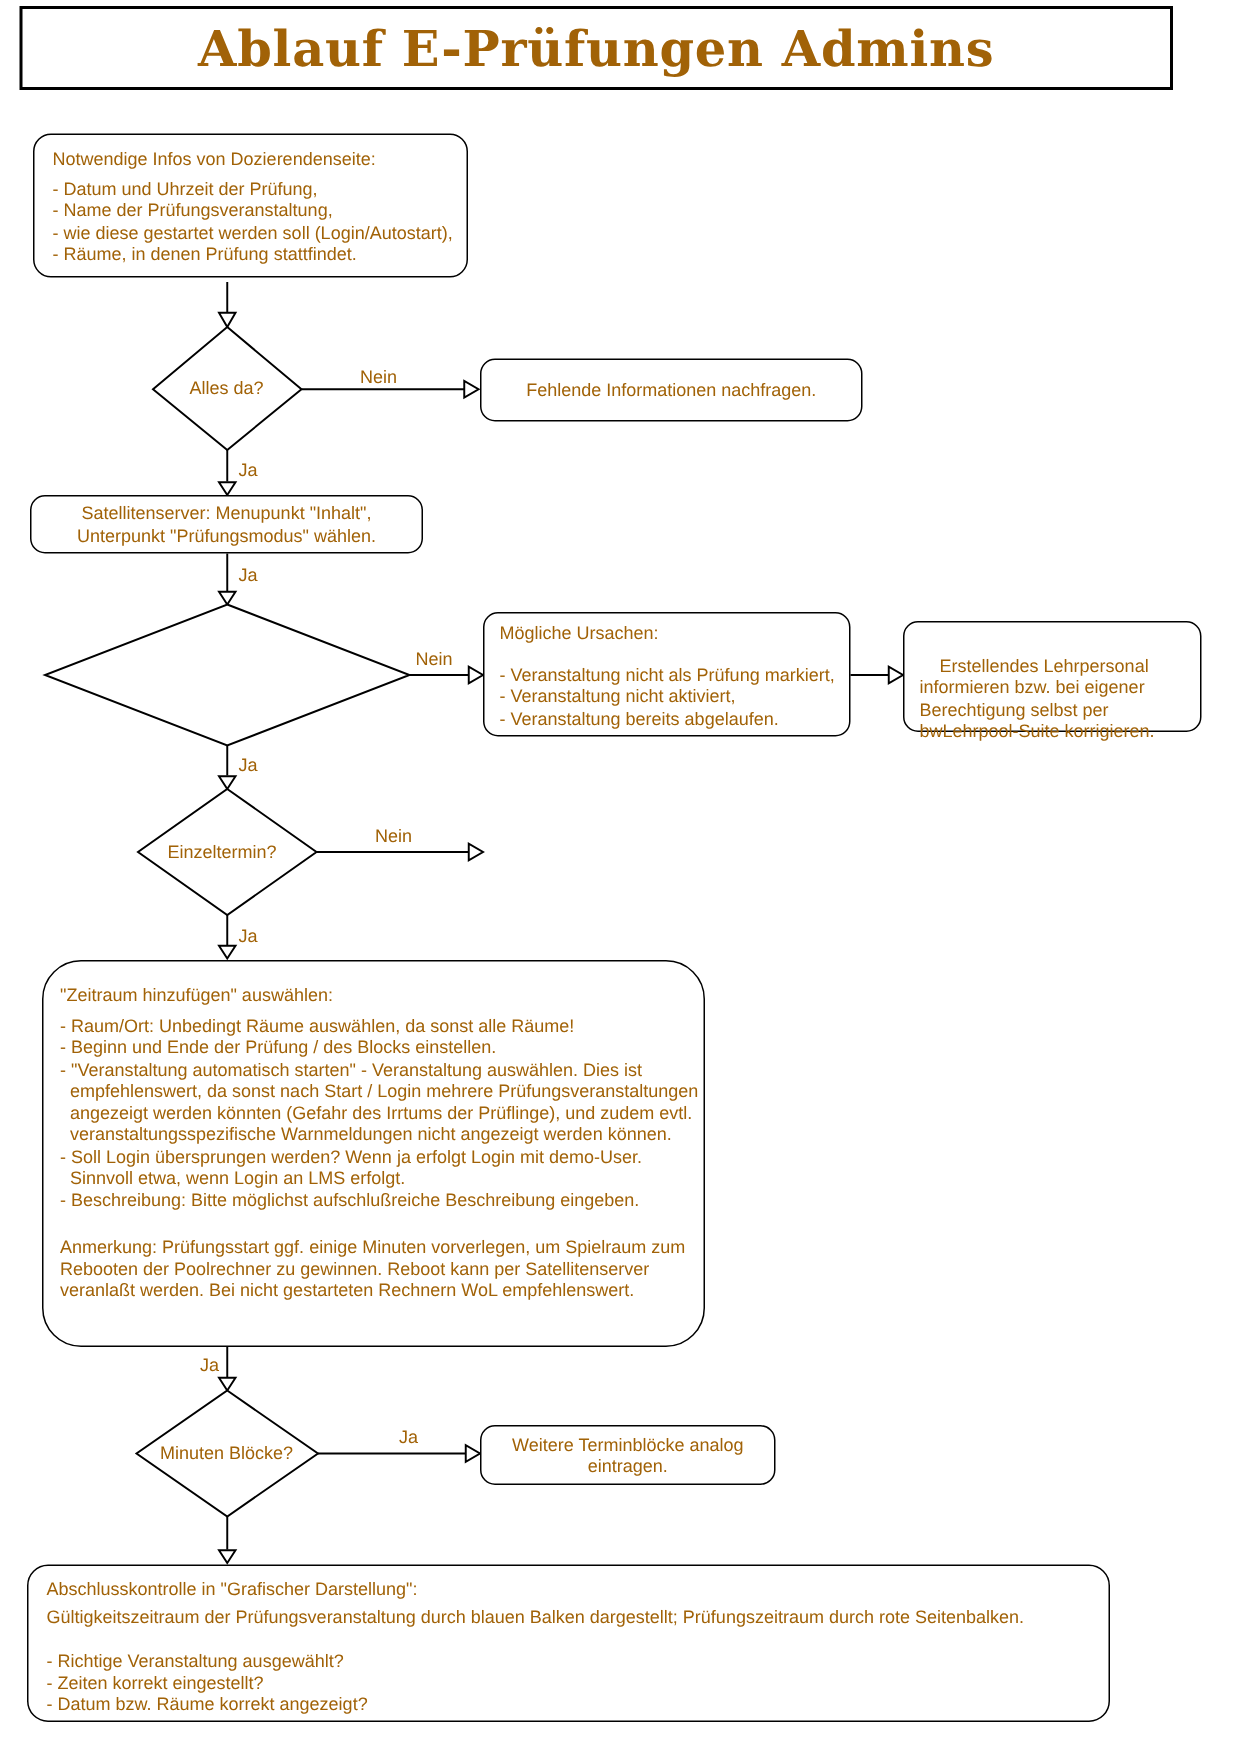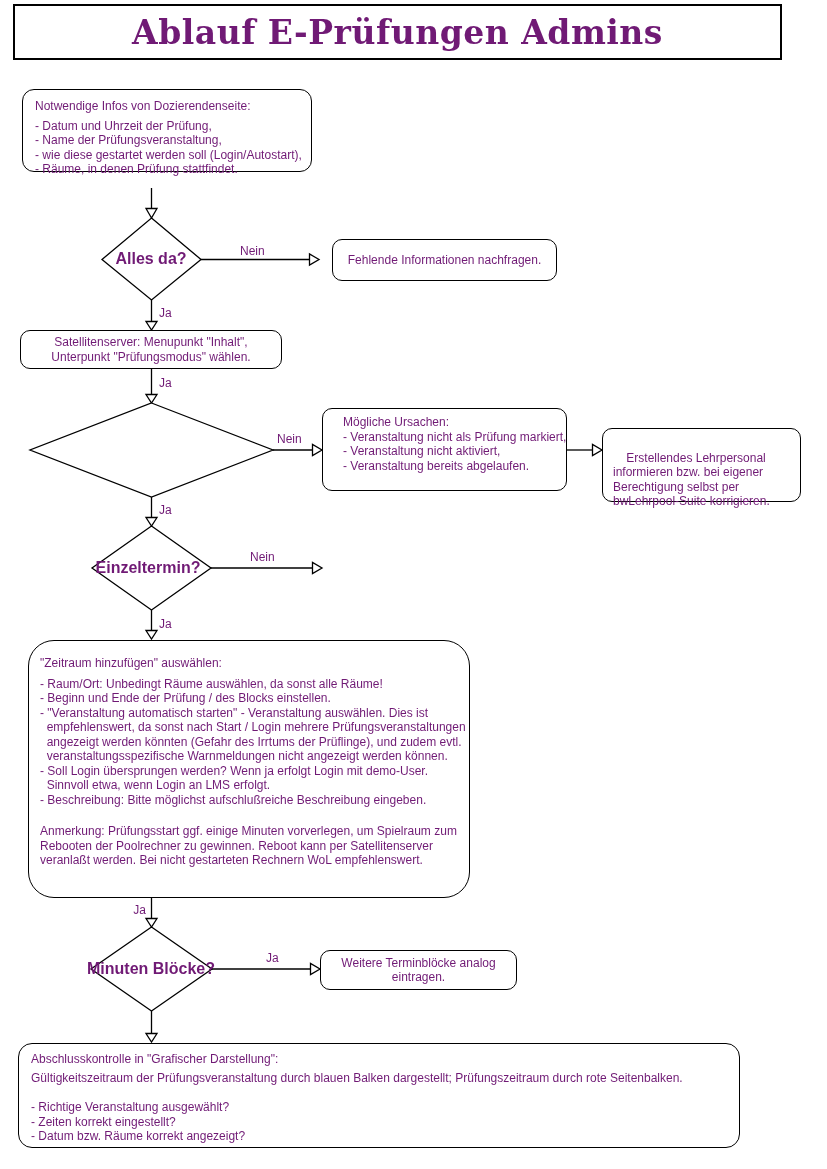--- a/index.html
+++ b/index.html
@@ -1,38 +1,38 @@
 <!DOCTYPE html>
 <html><head>
 <meta charset="utf-8">
 <style>
   html,body{margin:0;padding:0;background:#ffffff;}
   #canvas{
     position:relative;width:827px;height:1169px;background:#fff;
-    font-family:"Liberation Sans",sans-serif;color:#701a75;overflow:hidden;
+    font-family:"Liberation Sans",sans-serif;color:#a16207;overflow:hidden;
   }
   svg.layer{position:absolute;left:0;top:0;}
   .titlebox{
     position:absolute;left:13px;top:4px;width:769px;height:56px;
     border:2px solid #000;display:flex;align-items:center;justify-content:center;
     box-sizing:border-box;background:#fff;
   }
   .titlebox h1{
     margin:0;font-family:"DejaVu Serif",serif;font-weight:600;
     font-size:33px;letter-spacing:.5px;
   }
   .box{
     position:absolute;border:1.3px solid #000;border-radius:10px;background:#fff;
     box-sizing:border-box;font-size:12px;line-height:14.5px;
   }
   .center{display:flex;align-items:center;justify-content:center;text-align:center;}
   .pre{white-space:pre;}
   .dtext{
     position:absolute;transform:translate(-50%,-50%);text-align:left;
-    font-size:16px;line-height:14.5px;white-space:pre;font-weight:bold;
+    font-size:12px;line-height:14.5px;white-space:pre;
   }
   .elabel{position:absolute;font-size:12px;line-height:14px;}
   .hdr{margin:0 0 5px 0;}
 </style>
 </head>
 <body>
 
 <div id="canvas">
 
   <svg class="layer" width="827" height="1169" viewBox="0 0 827 1169" fill="none" stroke="#000" stroke-width="1.3">
@@ -79,54 +79,54 @@
     <polygon points="310.5,963.5 310.5,974.5 320,969" fill="#fff"></polygon>
 
     <line x1="151.5" y1="1011" x2="151.5" y2="1033"></line>
     <polygon points="146,1033.5 157,1033.5 151.5,1042" fill="#fff"></polygon>
   </svg>
 
   <div class="titlebox">
     <h1>Ablauf E-Prüfungen Admins</h1>
   </div>
 
-  <div class="box" style="left:22px;top:89px;width:290px;height:83px;border-radius:12px;padding:9px 6px 8px 12px;">
+  <div class="box" style="left:22px;top:89px;width:290px;height:96px;border-radius:12px;padding:9px 6px 8px 12px;">
     <div class="hdr">Notwendige Infos von Dozierendenseite:</div>
     <div class="pre">- Datum und Uhrzeit der Prüfung,
 - Name der Prüfungsveranstaltung,
 - wie diese gestartet werden soll (Login/Autostart),
 - Räume, in denen Prüfung stattfindet.</div>
   </div>
 
   <div class="dtext" style="left:151px;top:259px;">Alles da?</div>
   <div class="elabel" style="left:240px;top:244px;">Nein</div>
 
-  <div class="box center" style="left:332px;top:239px;width:225px;height:42px;">
+  <div class="box center" style="left:320px;top:239px;width:255px;height:42px;">
     <span>Fehlende Informationen nachfragen.</span>
   </div>
 
   <div class="elabel" style="left:159px;top:306px;">Ja</div>
 
   <div class="box center pre" style="left:20px;top:330px;width:262px;height:39px;">
     <span class="pre" style="text-align:center;">Satellitenserver: Menupunkt "Inhalt",
 Unterpunkt "Prüfungsmodus" wählen.</span>
   </div>
 
   <div class="elabel" style="left:159px;top:376px;">Ja</div>
 
   <div class="elabel" style="left:277px;top:432px;">Nein</div>
 
-  <div class="box" style="left:322px;top:408px;width:245px;height:83px;padding:6px 20px;">
+  <div class="box" style="left:322px;top:408px;width:245px;height:83px;padding:6px 10px;">
     <div>Mögliche Ursachen:</div>
-    <div class="pre" style="">- Veranstaltung nicht als Prüfung markiert,
+    <div class="pre" style="margin-top:13px;">- Veranstaltung nicht als Prüfung markiert,
 - Veranstaltung nicht aktiviert,
 - Veranstaltung bereits abgelaufen.</div>
   </div>
 
-  <div class="box pre" style="left:602px;top:428px;width:199px;height:74px;padding:7px 10px;">
+  <div class="box pre" style="left:602px;top:414px;width:199px;height:74px;padding:7px 10px;">
     <span class="pre">Erstellendes Lehrpersonal
 informieren bzw. bei eigener
 Berechtigung selbst per
 bwLehrpool-Suite korrigieren.</span>
   </div>
 
   <div class="elabel" style="left:159px;top:503px;">Ja</div>
 
   <div class="dtext" style="left:148px;top:568px;">Einzeltermin?</div>
   <div class="elabel" style="left:250px;top:550px;">Nein</div>

